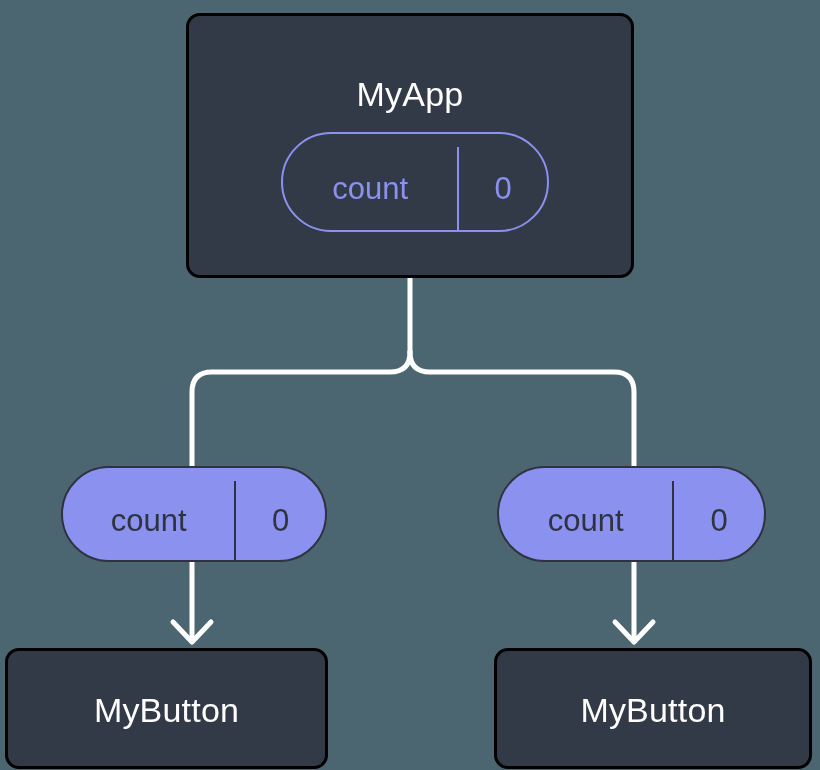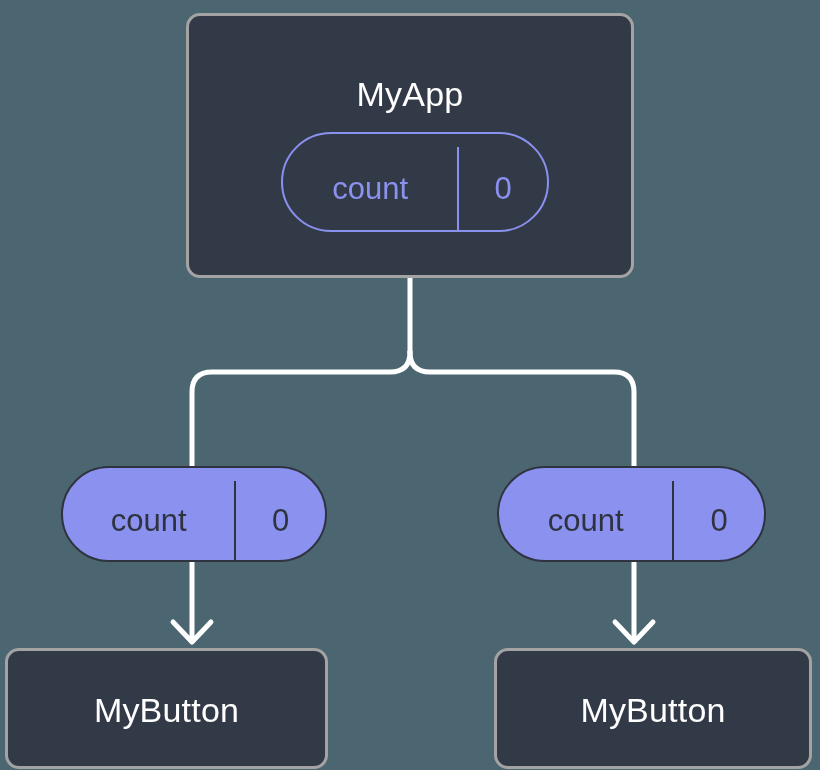--- a/index.html
+++ b/index.html
@@ -23,21 +23,21 @@
     width: 820px;
     height: 770px;
     pointer-events: none;
   }
 
   
   .component-box {
     position: absolute;
     box-sizing: border-box;
     background: #333a47;
-    border: 3px solid #a3a3a3;
+    border: 3px solid #000000;
     border-radius: 14px;
   }
   .component-title {
     position: absolute;
     left: 0;
     right: 0;
     text-align: center;
     color: #ffffff;
     font-size: 34px;
     font-weight: 400;

